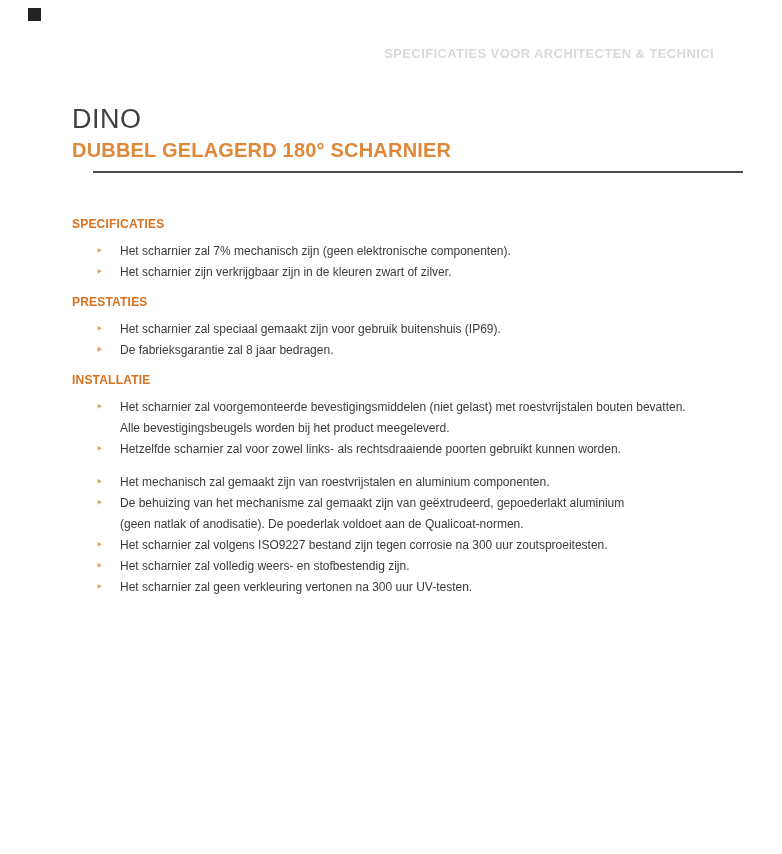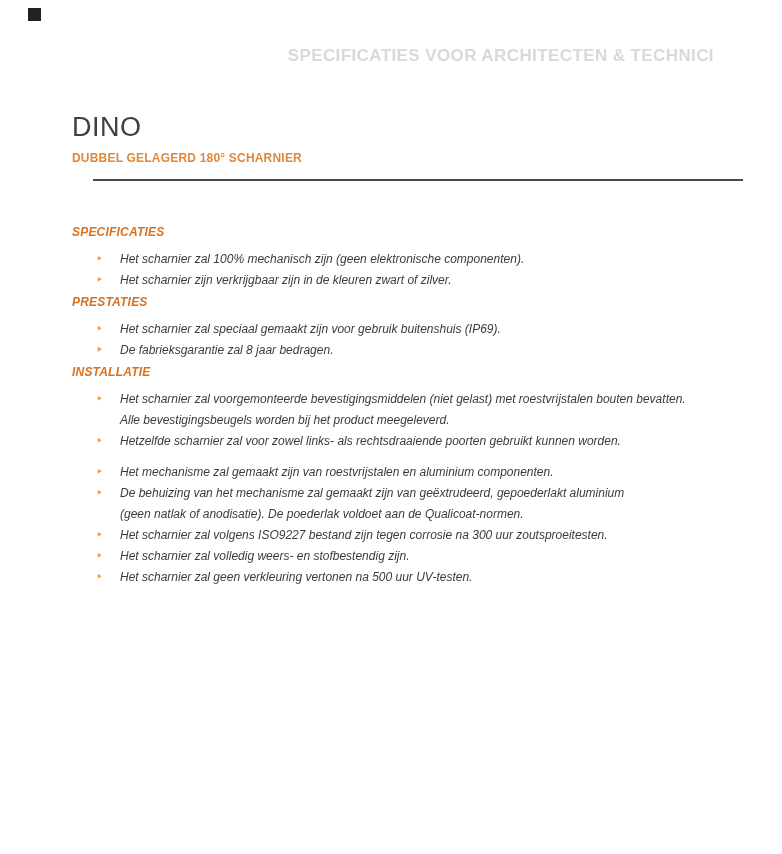--- a/index.html
+++ b/index.html
@@ -17,57 +17,57 @@
     left: 28px;
     top: 8px;
     width: 13px;
     height: 13px;
     background: #222222;
   }
   .watermark-header {
     position: absolute;
     top: 46px;
     right: 68px;
-    font-size: 17px;
+    font-size: 13px;
     font-weight: 700;
     letter-spacing: 0.4px;
     color: #d9d9d9;
     white-space: nowrap;
   }
   .main-column {
     position: absolute;
     left: 72px;
-    top: 112px;
+    top: 104px;
     width: 692px;
   }
   .doc-title {
     margin: 0;
     font-size: 27px;
     font-weight: 400;
     letter-spacing: 0.5px;
     color: #3f3f3f;
     line-height: 30px;
   }
   .doc-subtitle {
     margin-top: 7px;
-    font-size: 12px;
+    font-size: 20px;
     font-weight: 700;
     letter-spacing: 0.2px;
     color: #e0883a;
     line-height: 18px;
   }
   .title-rule {
     margin-top: 12px;
     width: 650px;
     border: none;
     border-top: 2px solid #4a4a4a;
     height: 0;
   }
-  .sections { margin-top: 44px; font-style: italic; }
-  .section + .section { margin-top: 4px; }
+  .sections { margin-top: 44px; }
+  .section + .section { margin-top: 12px; }
   .section-heading {
     margin: 0;
     font-size: 12px;
     font-weight: 700;
     letter-spacing: 0.2px;
     color: #d9711f;
     line-height: 14px;
   }
   .spec-list {
     list-style: none;
@@ -108,21 +108,21 @@
 
     <hr class="title-rule">
 
     <div class="sections">
 
       <div class="section">
         <h2 class="section-heading">SPECIFICATIES</h2>
         <ul class="spec-list">
           <li>
             <span class="bullet">‣</span>
-            <span class="item-text">Het scharnier zal 100% mechanisch zijn (geen elektronische componenten).</span>
+            <span class="item-text">Het scharnier zal 7% mechanisch zijn (geen elektronische componenten).</span>
           </li>
           <li>
             <span class="bullet">‣</span>
             <span class="item-text">Het scharnier zijn verkrijgbaar zijn in de kleuren zwart of zilver.</span>
           </li>
         </ul>
       </div>
 
       <div class="section">
         <h2 class="section-heading">PRESTATIES</h2>
@@ -153,37 +153,37 @@
             <span class="bullet">‣</span>
             <span class="item-text">Hetzelfde scharnier zal voor zowel links- als rechtsdraaiende poorten gebruikt kunnen worden.</span>
           </li>
         </ul>
       </div>
 
       <div class="section">
         <ul class="spec-list">
           <li>
             <span class="bullet">‣</span>
-            <span class="item-text">Het mechanisme zal gemaakt zijn van roestvrijstalen en aluminium componenten.</span>
+            <span class="item-text">Het mechanisch zal gemaakt zijn van roestvrijstalen en aluminium componenten.</span>
           </li>
           <li>
             <span class="bullet">‣</span>
             <span class="item-text">De behuizing van het mechanisme zal gemaakt zijn van geëxtrudeerd, gepoederlakt aluminium
 (geen natlak of anodisatie). De poederlak voldoet aan de Qualicoat-normen.</span>
           </li>
           <li>
             <span class="bullet">‣</span>
             <span class="item-text">Het scharnier zal volgens ISO9227 bestand zijn tegen corrosie na 300 uur zoutsproeitesten.</span>
           </li>
           <li>
             <span class="bullet">‣</span>
             <span class="item-text">Het scharnier zal volledig weers- en stofbestendig zijn.</span>
           </li>
           <li>
             <span class="bullet">‣</span>
-            <span class="item-text">Het scharnier zal geen verkleuring vertonen na 500 uur UV-testen.</span>
+            <span class="item-text">Het scharnier zal geen verkleuring vertonen na 300 uur UV-testen.</span>
           </li>
         </ul>
       </div>
 
     </div>
   </div>
 </div>
 
 </body></html>

